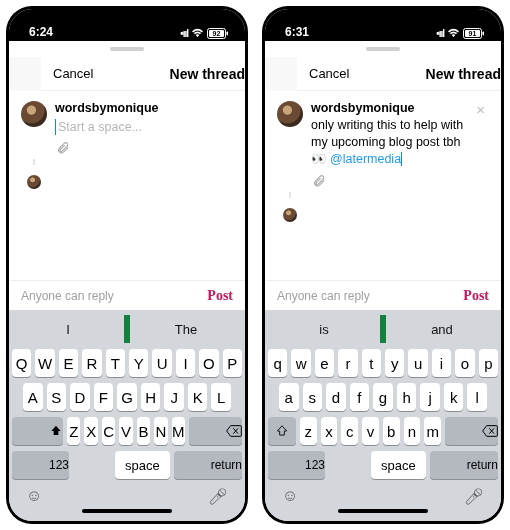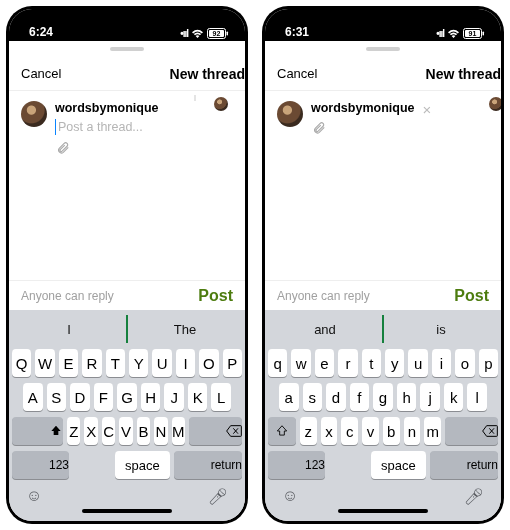--- a/index.html
+++ b/index.html
@@ -2,50 +2,50 @@
 <html><head>
 <meta charset="utf-8">
 <style>
   * { box-sizing: border-box; margin: 0; padding: 0; }
   html, body { width: 510px; height: 530px; background: #fff; font-family: -apple-system, "Helvetica Neue", Arial, sans-serif; }
   .page { display: flex; gap: 14px; padding: 6px; }
   .phone { width: 290px; height: 518px; background: #000; border-radius: 26px; position: relative; overflow: hidden; }
   .screen { position: absolute; inset: 3px; border-radius: 23px; background: #f8f8f8; overflow: hidden; display: flex; flex-direction: column; }
   .notch { position: absolute; top: 0; left: 50%; transform: translateX(-50%); width: 110px; height: 20px; background: #000; border-radius: 0 0 14px 14px; z-index: 5; }
   .status { height: 32px; background: #000; color: #fff; display: flex; align-items: flex-end; justify-content: space-between; padding: 0 16px 2px 20px; font-size: 12px; font-weight: 600; }
-  .status-right { display: flex; align-items: center; gap: 3px; }
+  .status-right { display: flex; gap: 3px; }
   .sig, .wifi, .batt { display: inline-block; }
   .sig { font-size: 10px; letter-spacing: -1px; }
   .wifi svg, .batt svg { display: block; }
   .sheet-handle { height: 16px; display: flex; justify-content: center; align-items: center; background: #fff; border-bottom: 0; }
   .sheet-handle::before { content: ""; width: 34px; height: 4px; background: #d0d0d0; border-radius: 2px; }
-  .header { background: #fff; height: 34px; display: flex; align-items: center; justify-content: space-between; padding: 0 12px; border-bottom: 0.5px solid #eee; }
+  .header { background: #fff; height: 34px; display: flex; align-items: center; justify-content: space-between; padding: 0 12px; border-bottom: 0.5px solid #eee; margin-left: 32px; }
   .header .title { font-weight: 700; font-size: 14px; position: absolute; left: 0; right: 0; text-align: right; pointer-events: none; }
   .cancel { font-size: 13px; color: #000; }
-  .compose { flex: 1; background: #fff; display: flex; flex-direction: row; }
+  .compose { flex: 1; background: #fff; display: flex; flex-direction: column; }
   .row { display: flex; gap: 8px; padding: 10px 12px 0 12px; }
   .avatar { width: 26px; height: 26px; border-radius: 50%; background: radial-gradient(circle at 40% 35%, #c9a47a 0 18%, #6b4a33 22% 55%, #3a2a1f 60% 100%); flex-shrink: 0; }
   .avatar.small { width: 14px; height: 14px; margin-left: 18px; margin-top: 6px; }
   .col { flex: 1; min-width: 0; }
   .uname { font-weight: 600; font-size: 12.5px; margin-bottom: 2px; }
   .placeholder { color: #b5b5b5; font-size: 12.5px; border-left: 1.5px solid #0a84ff; padding-left: 2px; display: inline-block; line-height: 1.3; }
   .body { font-size: 12.5px; line-height: 1.35; color: #000; word-wrap: break-word; }
   .mention { color: #1d9bf0; }
   .cursor { border-right: 1.5px solid #0a84ff; }
   .clear-x { color: #bbb; font-size: 15px; padding-right: 4px; align-self: flex-start; }
   .clip { margin: 6px 0 0 1px; color: #aaa; }
   .clip svg { width: 14px; height: 14px; display: block; }
   .thread-line { width: 1.5px; background: #e4e4e4; margin: 4px 0 4px 24px; height: 6px; }
   .footer { height: 30px; background: #fff; border-top: 0.5px solid #eee; display: flex; align-items: center; justify-content: space-between; padding: 0 12px; font-size: 12px; }
   .footer .who { color: #a0a0a0; }
-  .footer .post { color: #4d7c0f; font-weight: 600; font-size: 16px; }
+  .footer .post { color: #be185d; font-weight: 600; font-size: 14px; font-family: Liberation Serif, serif; }
   .keyboard { background: #d3d6db; padding: 5px 3px 4px; }
   .sugg { display: flex; height: 28px; margin-bottom: 6px; }
   .sugg div { flex: 1; text-align: center; font-size: 13px; color: #111; display: flex; align-items: center; justify-content: center; }
-  .sugg div + div { border-left: 2px solid #15803d; }
+  .sugg div + div { border-left: 6px solid #15803d; }
   .krow { display: flex; gap: 4px; margin-bottom: 6px; justify-content: center; }
   .key { background: #fff; border-radius: 4px; box-shadow: 0 1px 0 #8b8d92; height: 28px; flex: 1; display: flex; align-items: center; justify-content: center; font-size: 15px; }
   .key.sp { background: #b4b8bf; padding-left: 37px; }
   .krow.r2 { padding: 0 11px; }
   .krow.r3 .shift, .krow.r3 .bksp { flex: 0 0 28px; background: #b4b8bf; }
   .krow.r4 { gap: 4px; }
   .krow.r4 .num, .krow.r4 .ret { flex: 0 0 50px; background: #b4b8bf; font-size: 12px; }
   .krow.r4 .space { flex: 1; font-size: 13px; margin-left: 42px; }
   .kbot { display: flex; justify-content: space-between; padding: 2px 14px 0; font-size: 16px; color: #5a5d62; }
   .home-ind { height: 4px; width: 90px; background: #000; border-radius: 2px; margin: 3px auto 4px; }
@@ -81,21 +81,21 @@
       <div class="header" style="position:relative">
         <span class="cancel">Cancel</span>
         <span class="title">New thread</span>
         <span style="width:40px"></span>
       </div>
       <div class="compose">
         <div class="row">
           <div class="avatar"></div>
           <div class="col">
             <div class="uname">wordsbymonique</div>
-            <span class="placeholder">Post a thread...</span>
+            <span class="placeholder">Start a space...</span>
             <div class="clip">
                 <svg viewBox="0 0 24 24" fill="none" stroke="#aaa" stroke-width="2">
                   <path d="M21 11l-8.5 8.5a5 5 0 01-7-7L14 4a3.5 3.5 0 015 5l-8.5 8.5a2 2 0 01-3-3L15 7"></path>
                 </svg>
               </div>
           </div>
         </div>
         <div class="thread-line"></div>
         <div class="avatar small"></div>
         <div style="flex:1"></div>
@@ -192,40 +192,41 @@
       <div class="header" style="position:relative">
         <span class="cancel">Cancel</span>
         <span class="title">New thread</span>
         <span style="width:40px"></span>
       </div>
       <div class="compose">
         <div class="row">
           <div class="avatar"></div>
           <div class="col">
             <div class="uname">wordsbymonique</div>
+            <div class="body"><span>only writing this to help with my upcoming blog post tbh </span><span>👀 </span><span class="mention">@latermedia</span><span class="cursor"></span></div>
             <div class="clip">
                 <svg viewBox="0 0 24 24" fill="none" stroke="#aaa" stroke-width="2">
                   <path d="M21 11l-8.5 8.5a5 5 0 01-7-7L14 4a3.5 3.5 0 015 5l-8.5 8.5a2 2 0 01-3-3L15 7"></path>
                 </svg>
               </div>
           </div>
           <span class="clear-x">×</span>
         </div>
         <div class="thread-line"></div>
         <div class="avatar small"></div>
         <div style="flex:1"></div>
       </div>
       <div class="footer">
         <span class="who">Anyone can reply</span>
         <span class="post">Post</span>
       </div>
       <div class="keyboard">
         <div class="sugg">
+          <div>is</div>
           <div>and</div>
-          <div>is</div>
         </div>
         <div class="krow">
           <div class="key">q</div>
             <div class="key">w</div>
             <div class="key">e</div>
             <div class="key">r</div>
             <div class="key">t</div>
             <div class="key">y</div>
             <div class="key">u</div>
             <div class="key">i</div>

